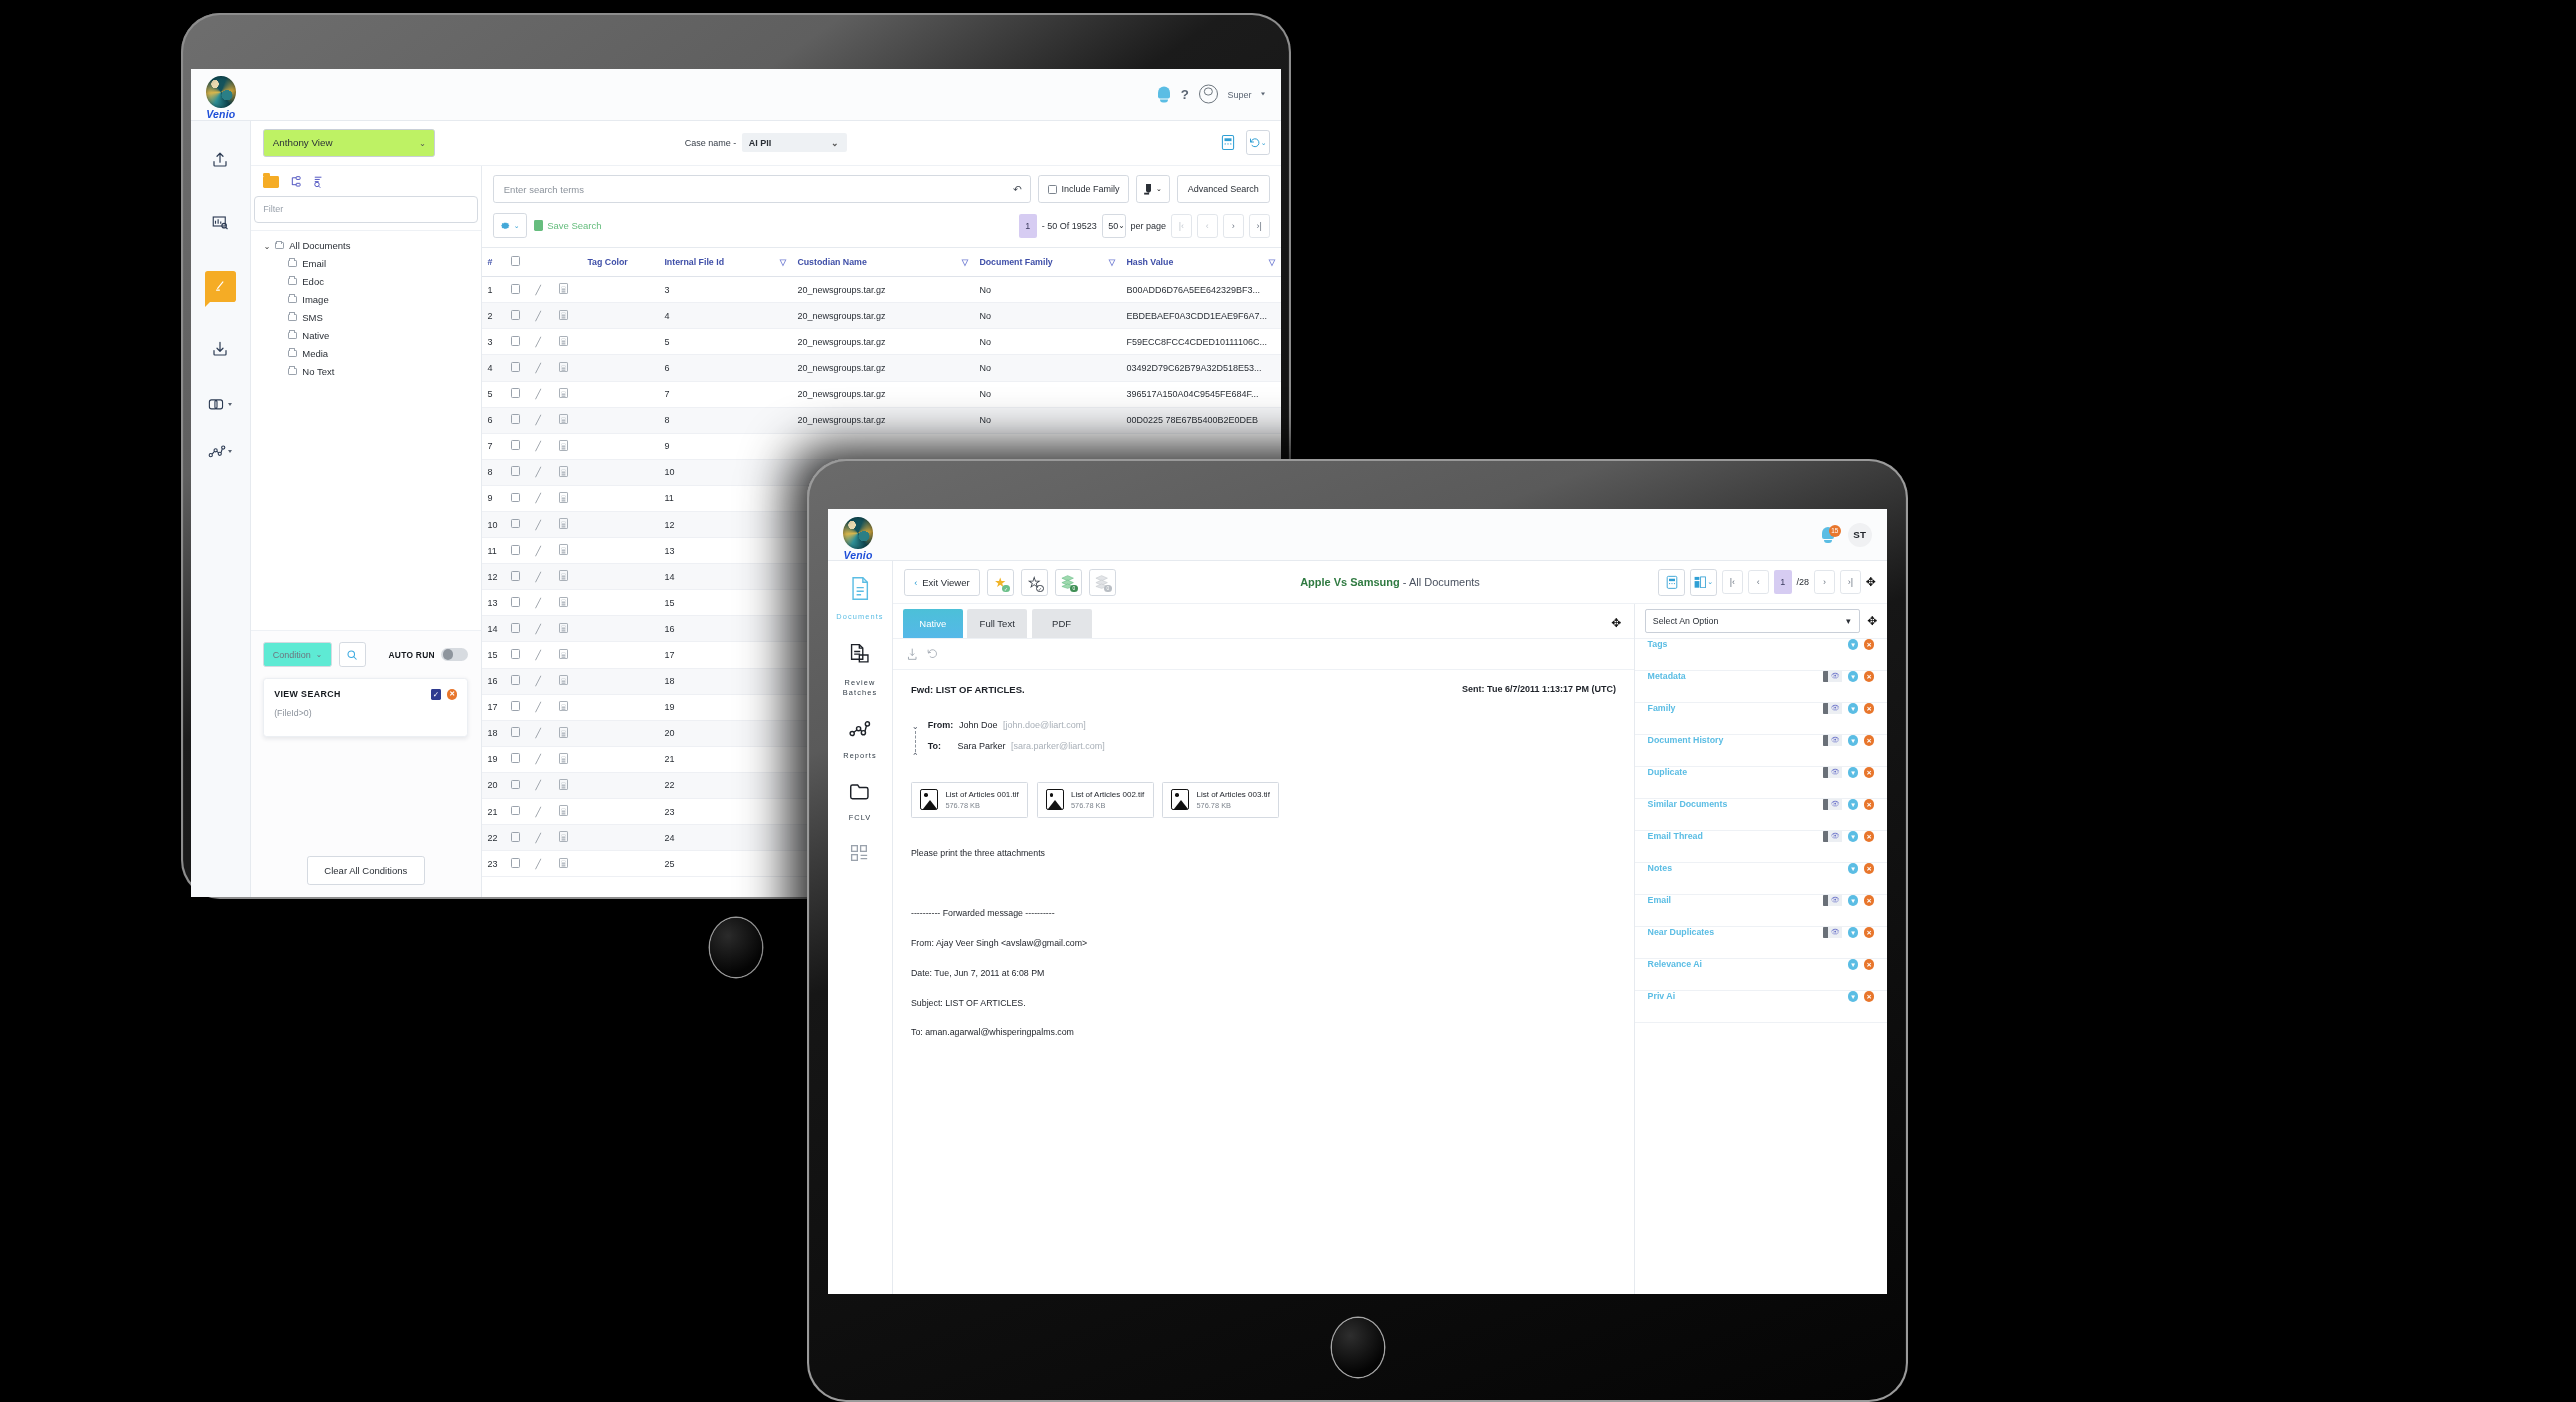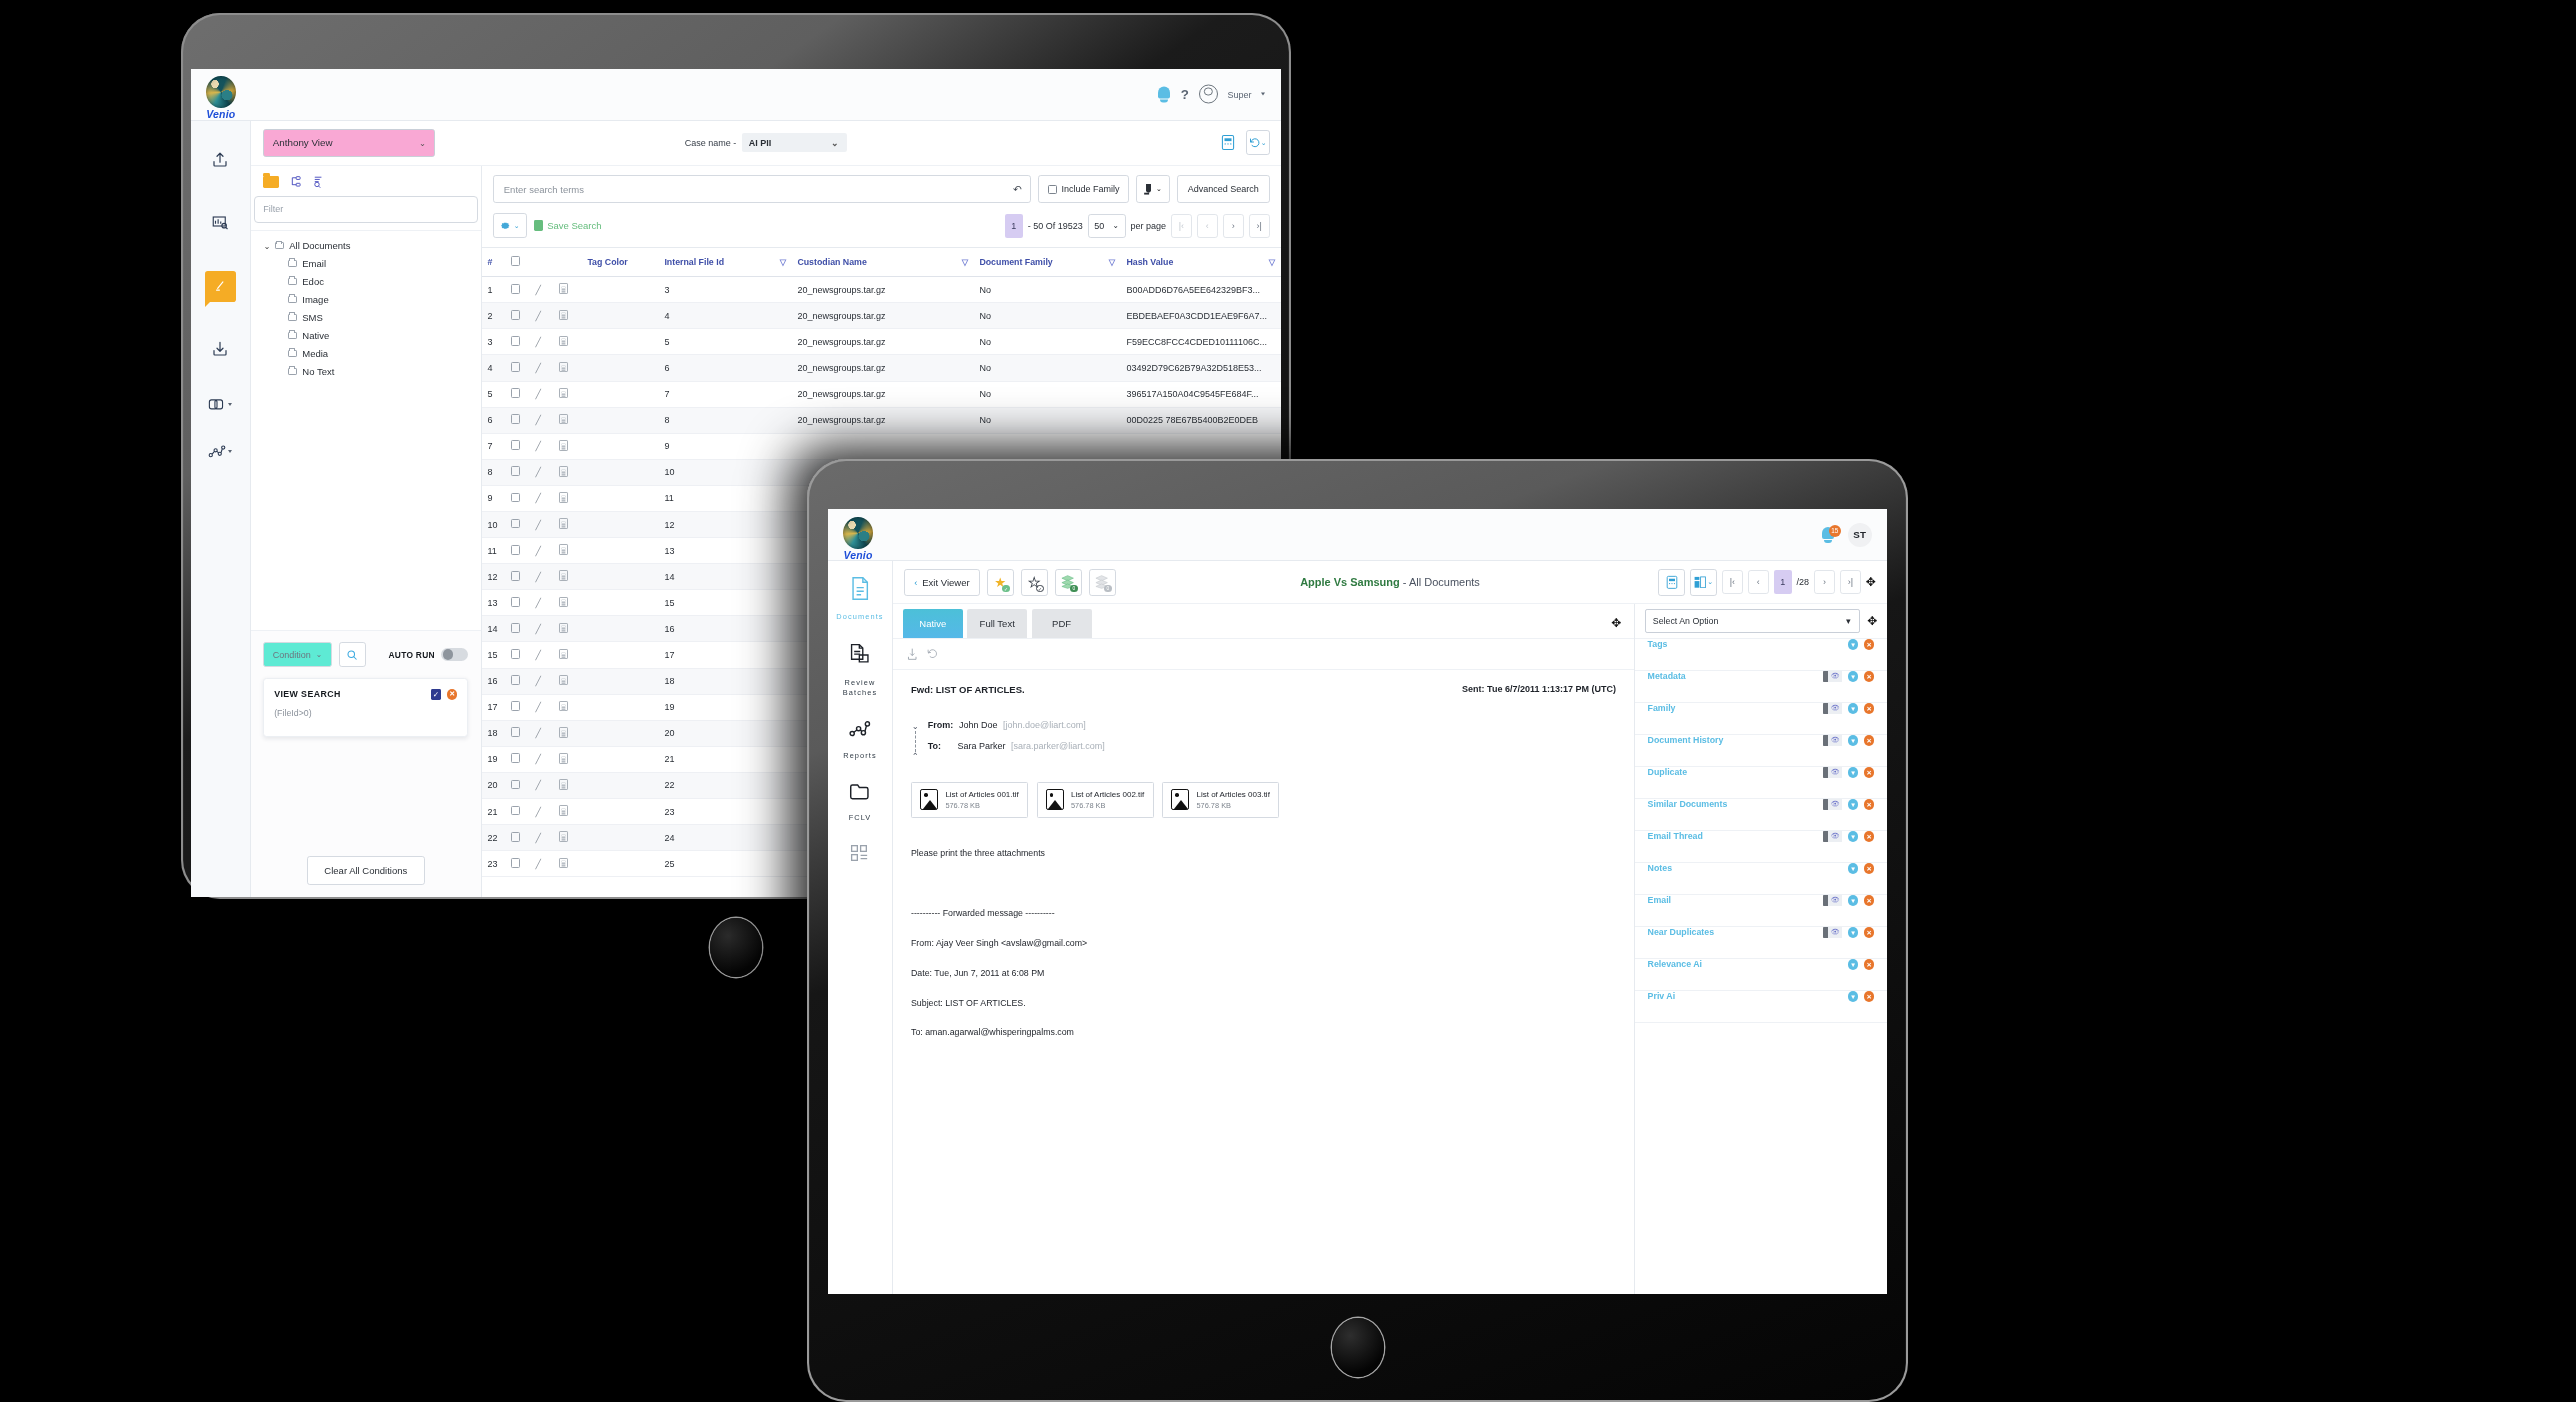--- a/index.html
+++ b/index.html
@@ -82,21 +82,21 @@
     color:#2b3a52; }
   .rail-ico.active { background:#f5ac25; border-radius:2.8px 2.8px 2.8px 0; color:#fff; position:relative; }
   .rail-ico.active::after{ content:""; position:absolute; left:0; bottom:-5.6px;
     border-left:6.3px solid #f5ac25; border-bottom:6.3px solid transparent; }
   .rail-with-caret { display:flex; align-items:center; gap:2.1px; }
 
   #bt-main { flex:1; display:flex; flex-direction:column; min-width:0; }
   #bt-top { height:45px; display:flex; align-items:center; padding:0 12.6px; gap:9.8px;
     border-bottom:0.7px solid #eef1f5; position:relative; }
   .view-select { width:172px; height:28px; border:0.7px solid #c9cfd8; border-radius:2.8px;
-    background:#f9a8d4; display:flex; align-items:center; justify-content:space-between;
+    background:#bef264; display:flex; align-items:center; justify-content:space-between;
     padding:0 8.4px; font-size:9.8px; color:#2a2f36; }
   .casebox { position:absolute; left:50%; transform:translateX(-50%); display:flex;
     align-items:center; gap:5.6px; font-size:9px; color:#3a414b; }
   .case-val { background:#eef1f4; border-radius:2.1px; padding:4.2px 31px 4.2px 7px;
     font-weight:bold; color:#2a2f36; position:relative; min-width:105px; }
   .case-val .cv-caret { position:absolute; right:8.4px; top:4.9px; color:#555; }
   .bt-top-right { position:absolute; right:11.2px; display:flex; gap:5.6px; align-items:center; }
   .sq-btn { width:24px; height:25px; border:0.7px solid #d2d8e0; border-radius:2.8px; background:#fff;
     display:flex; align-items:center; justify-content:center; color:#2f9fd4; }
   .sq-btn.plain { border:none; }
@@ -162,21 +162,21 @@
 
   .tools-row { display:flex; align-items:center; padding:2.8px 11.2px 8.4px; gap:7px; }
   .gear-btn { height:25px; width:34px; border:0.7px solid #d5dae1; border-radius:2.8px; background:#fff;
     display:flex; align-items:center; justify-content:center; gap:2.8px; color:#2f9fd4; }
   .save-search { display:flex; align-items:center; gap:4.2px; font-size:9.5px; color:#66bd7e; }
   .save-ico { width:9px; height:10.5px; background:#66bd7e; border-radius:1.4px; }
   .pager { margin-left:auto; display:flex; align-items:center; gap:4.9px; font-size:9px; color:#2a2f36; }
   .pg-num { width:18px; height:24px; background:#d6ccf2; border-radius:2.1px; color:#3b3b5e;
     display:flex; align-items:center; justify-content:center; font-size:9px; }
   .pg-count { white-space:nowrap; }
-  .pp-select { height:24px; width:38px; border:0.7px solid #d5dae1; border-radius:2.8px; background:#fff;
+  .pp-select { height:24px; width:24px; border:0.7px solid #d5dae1; border-radius:2.8px; background:#fff;
     display:flex; align-items:center; justify-content:space-between; padding:0 5.6px; font-size:9px; }
   .pg-btn { width:21px; height:24px; border:0.7px solid #e2e6eb; border-radius:2.8px; background:#fff;
     display:flex; align-items:center; justify-content:center; font-size:9px; color:#6a7481; }
   .pg-btn.dim { color:#c4cad1; }
 
   .grid-wrap { flex:1; border-top:0.7px solid #e6eaef; overflow:hidden; }
   table.grid { width:100%; border-collapse:collapse; font-size:9px; }
   table.grid th { font-size:8.8px; color:#3f4fa8; font-weight:bold; text-align:left;
     padding:8.4px 5.6px; border-bottom:0.7px solid #dfe3ea; white-space:nowrap; }
   table.grid th .th-in { display:flex; align-items:center; justify-content:space-between; gap:12.6px; }

